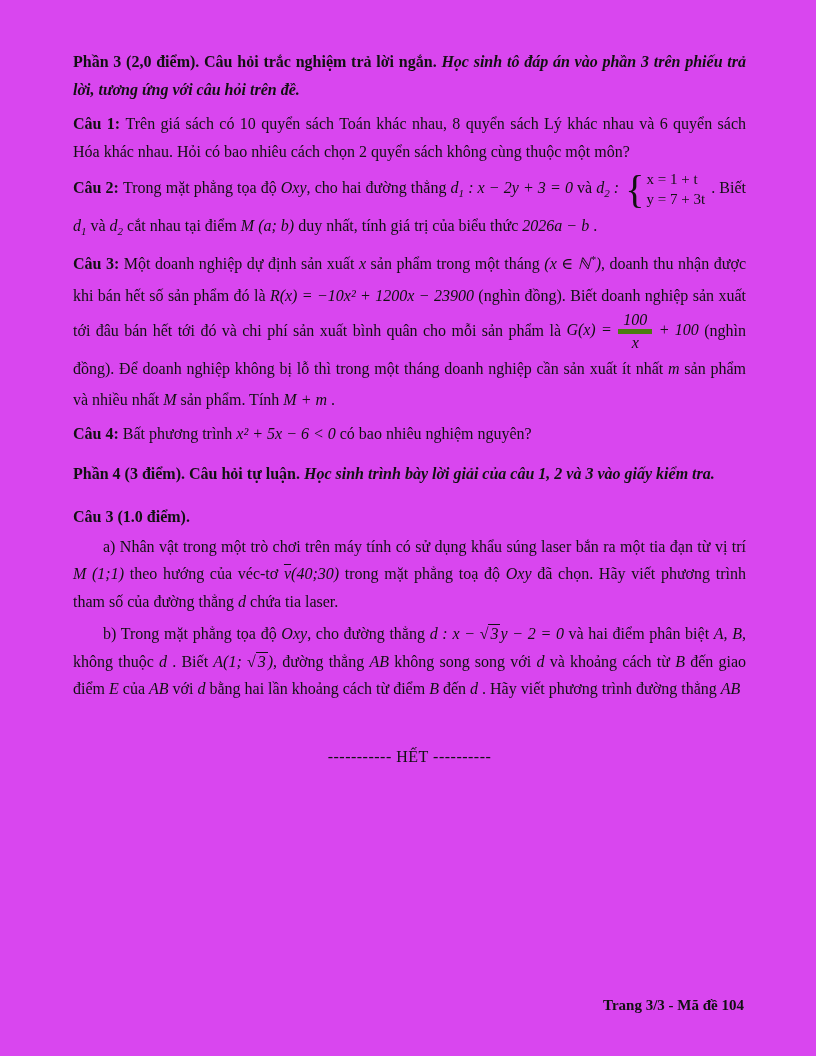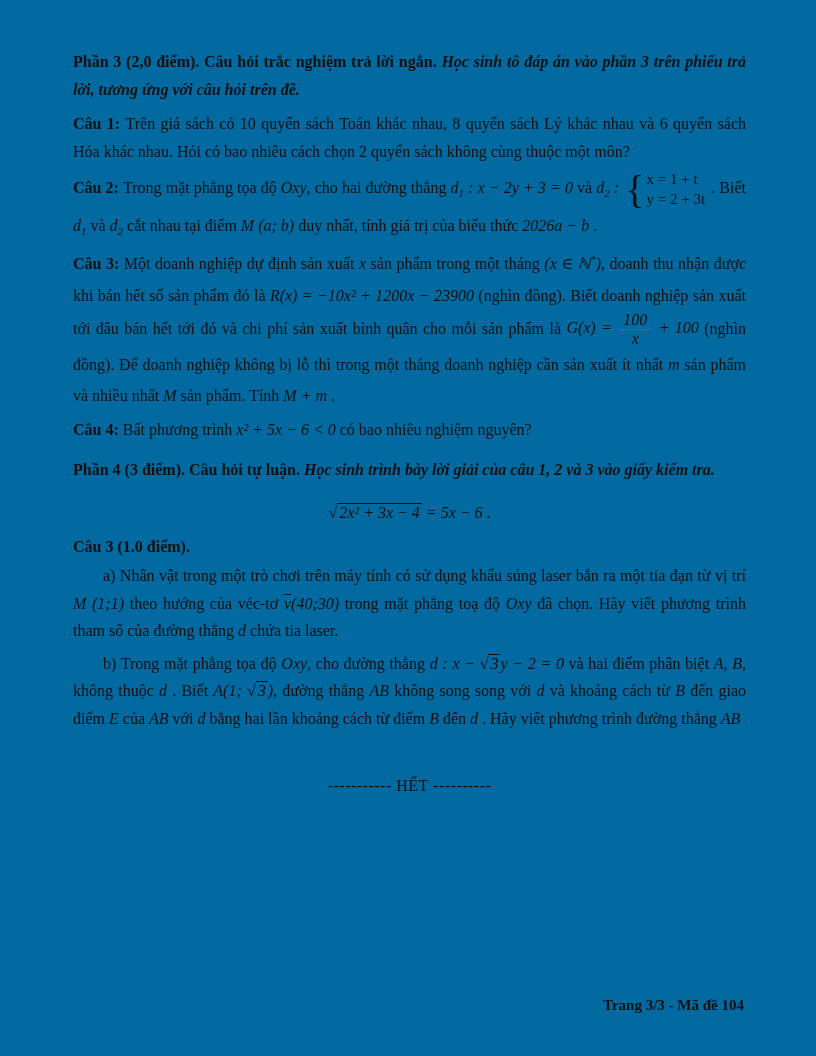--- a/index.html
+++ b/index.html
@@ -1,37 +1,37 @@
 <!DOCTYPE html>
 <html><head>
 <meta charset="utf-8">
 <style>
   html,body{margin:0;padding:0;background:#ffffff;}
   .page{
-    width:816px;height:1056px;position:relative;background:#0369a1;
+    width:816px;height:1056px;position:relative;background:#d946ef;
     font-family:"Liberation Serif","DejaVu Serif",serif;
     font-size:16px;color:#111;overflow:hidden;
   }
   .content{position:absolute;left:73px;right:70px;top:48px;}
   p.para{margin:0 0 5px 0;text-align:justify;line-height:1.72;}
   p.center{text-align:center;}
   p.indent{text-indent:30px;}
   p[data-name="part3-heading"]{margin-bottom:7px;}
   p[data-name="part4-heading"]{margin-top:12px;margin-bottom:16px;}
   p[data-name="p3-cau2"]{line-height:2.15;}
   p[data-name="p3-cau3"]{line-height:1.95;}
   p[data-name="p4-equation"]{margin:2px 0 6px 0;}
   p[data-name="p4-cau3-heading"]{margin-bottom:2px;}
   p[data-name="het-line"]{margin-top:40px;letter-spacing:.5px;}
   .b{font-weight:700;}
   .bi{font-weight:700;font-style:italic;}
   .m{font-style:italic;margin-top:48px;}
   sub,sup{font-size:11px;line-height:0;}
   .frac{display:inline-block;text-align:center;vertical-align:middle;line-height:1.15;font-style:italic;padding:0 1px;}
-  .frac .num{display:block;border-bottom:1px solid #4d7c0f;padding:0 5px;}
+  .frac .num{display:block;border-bottom:5px solid #4d7c0f;padding:0 5px;}
   .frac .den{display:block;}
   .cases{display:inline-flex;align-items:center;vertical-align:middle;margin:0 2px;}
   .cases .brace{font-size:40px;font-weight:400;line-height:.85;margin-right:2px;}
   .cases .clines{display:inline-flex;flex-direction:column;line-height:1.3;font-size:15px;text-align:left;}
   .sqrt{white-space:nowrap;}
   .sqrt .rad{font-style:normal;}
   .sqrt .sbody{font-style:italic;border-top:1px solid #111;padding:0 2px;}
   .vec{font-style:italic;text-decoration:overline;}
   .footer{position:absolute;right:72px;bottom:42px;font-weight:700;font-size:15px;}
 </style>
@@ -39,27 +39,26 @@
 <body>
 
 <div class="page" data-name="exam-page">
   <div class="content" id="doc" data-name="document-body">
       <p class="para" data-name="part3-heading"><span class="run b" data-name="text-run">Phần 3 (2,0 điểm). Câu hỏi trắc nghiệm trả lời ngắn. </span><span class="run bi" data-name="text-run">Học sinh tô đáp án vào phần 3 trên phiếu trả lời, tương ứng với câu hỏi trên đề.</span></p>
       <p class="para" data-name="p3-cau1"><span class="run b" data-name="text-run">Câu 1: </span><span class="run " data-name="text-run">Trên giá sách có 10 quyển sách Toán khác nhau, 8 quyển sách Lý khác nhau và 6 quyển sách Hóa khác nhau. Hỏi có bao nhiêu cách chọn 2 quyển sách không cùng thuộc một môn?</span></p>
       <p class="para" data-name="p3-cau2"><span class="run b" data-name="text-run">Câu 2: </span><span class="run " data-name="text-run">Trong mặt phẳng tọa độ </span><span class="run m" data-name="math-text">Oxy</span><span class="run " data-name="text-run">, cho hai đường thẳng </span><span class="run m" data-name="math-text">d</span><sub class="m" data-name="sub-script">1</sub><span class="run m" data-name="math-text"> : x − 2y + 3 = 0</span><span class="run " data-name="text-run"> và </span><span class="run m" data-name="math-text">d</span><sub class="m" data-name="sub-script">2</sub><span class="run m" data-name="math-text"> : </span><span class="cases" data-name="equation-system">
           <span class="brace" data-name="left-brace-symbol">{</span>
           <span class="clines" data-name="equation-system-lines">
             <span class="cline" data-name="equation-line" style="display: block;">x = 1 + t</span>
-            <span class="cline" data-name="equation-line" style="display: block;">y = 2 + 3t</span>
+            <span class="cline" data-name="equation-line" style="display: block;">y = 7 + 3t</span>
           </span>
         </span><span class="run " data-name="text-run"> . Biết </span><span class="run m" data-name="math-text">d</span><sub class="m" data-name="sub-script">1</sub><span class="run " data-name="text-run"> và </span><span class="run m" data-name="math-text">d</span><sub class="m" data-name="sub-script">2</sub><span class="run " data-name="text-run"> cắt nhau tại điểm </span><span class="run m" data-name="math-text">M (a; b)</span><span class="run " data-name="text-run"> duy nhất, tính giá trị của biểu thức </span><span class="run m" data-name="math-text">2026a − b</span><span class="run " data-name="text-run"> .</span></p>
       <p class="para" data-name="p3-cau3"><span class="run b" data-name="text-run">Câu 3: </span><span class="run " data-name="text-run">Một doanh nghiệp dự định sản xuất </span><span class="run m" data-name="math-text">x</span><span class="run " data-name="text-run"> sản phẩm trong một tháng </span><span class="run m" data-name="math-text">(x ∈ ℕ</span><sup class="m" data-name="sup-script">*</sup><span class="run m" data-name="math-text">)</span><span class="run " data-name="text-run">, doanh thu nhận được khi bán hết số sản phẩm đó là </span><span class="run m" data-name="math-text">R(x) = −10x² + 1200x − 23900</span><span class="run " data-name="text-run"> (nghìn đồng). Biết doanh nghiệp sản xuất tới đâu bán hết tới đó và chi phí sản xuất bình quân cho mỗi sản phẩm là </span><span class="run m" data-name="math-text">G(x) = </span><span class="frac" data-name="fraction"><span class="num" data-name="fraction-numerator">100</span><span class="den" data-name="fraction-denominator">x</span></span><span class="run m" data-name="math-text"> + 100</span><span class="run " data-name="text-run"> (nghìn đồng). Để doanh nghiệp không bị lỗ thì trong một tháng doanh nghiệp cần sản xuất ít nhất </span><span class="run m" data-name="math-text">m</span><span class="run " data-name="text-run"> sản phẩm và nhiều nhất </span><span class="run m" data-name="math-text">M</span><span class="run " data-name="text-run"> sản phẩm. Tính </span><span class="run m" data-name="math-text">M + m</span><span class="run " data-name="text-run"> .</span></p>
       <p class="para" data-name="p3-cau4"><span class="run b" data-name="text-run">Câu 4: </span><span class="run " data-name="text-run">Bất phương trình </span><span class="run m" data-name="math-text">x² + 5x − 6 &lt; 0</span><span class="run " data-name="text-run"> có bao nhiêu nghiệm nguyên?</span></p>
       <p class="para" data-name="part4-heading"><span class="run b" data-name="text-run">Phần 4 (3 điểm). Câu hỏi tự luận. </span><span class="run bi" data-name="text-run">Học sinh trình bày lời giải của câu 1, 2  và  3  vào giấy kiểm tra.</span></p>
-      <p class="para center" data-name="p4-equation"><span class="sqrt" data-name="square-root"><span class="rad" data-name="radical-symbol">√</span><span class="sbody" data-name="radicand">2x² + 3x − 4</span></span><span class="run m" data-name="math-text"> = 5x − 6</span><span class="run " data-name="text-run"> .</span></p>
       <p class="para" data-name="p4-cau3-heading"><span class="run b" data-name="text-run">Câu 3 (1.0 điểm).</span></p>
       <p class="para indent" data-name="p4-cau3a"><span class="run " data-name="text-run">a) Nhân vật trong một trò chơi trên máy tính có sử dụng khẩu súng laser bắn ra một tia đạn từ vị trí </span><span class="run m" data-name="math-text">M (1;1)</span><span class="run " data-name="text-run"> theo hướng của véc-tơ </span><span class="vec" data-name="vector-symbol">v</span><span class="run m" data-name="math-text">(40;30)</span><span class="run " data-name="text-run"> trong mặt phẳng toạ độ </span><span class="run m" data-name="math-text">Oxy</span><span class="run " data-name="text-run"> đã chọn. Hãy viết phương trình tham số của đường thẳng </span><span class="run m" data-name="math-text">d</span><span class="run " data-name="text-run"> chứa tia laser.</span></p>
       <p class="para indent" data-name="p4-cau3b"><span class="run " data-name="text-run">b) Trong mặt phẳng tọa độ </span><span class="run m" data-name="math-text">Oxy</span><span class="run " data-name="text-run">, cho đường thẳng </span><span class="run m" data-name="math-text">d : x − </span><span class="sqrt" data-name="square-root"><span class="rad" data-name="radical-symbol">√</span><span class="sbody" data-name="radicand">3</span></span><span class="run m" data-name="math-text">y − 2 = 0</span><span class="run " data-name="text-run"> và hai điểm phân biệt </span><span class="run m" data-name="math-text">A, B,</span><span class="run " data-name="text-run"> không thuộc </span><span class="run m" data-name="math-text">d</span><span class="run " data-name="text-run"> . Biết </span><span class="run m" data-name="math-text">A(1; </span><span class="sqrt" data-name="square-root"><span class="rad" data-name="radical-symbol">√</span><span class="sbody" data-name="radicand">3</span></span><span class="run m" data-name="math-text">)</span><span class="run " data-name="text-run">, đường thẳng </span><span class="run m" data-name="math-text">AB</span><span class="run " data-name="text-run"> không song song với </span><span class="run m" data-name="math-text">d</span><span class="run " data-name="text-run"> và khoảng cách từ </span><span class="run m" data-name="math-text">B</span><span class="run " data-name="text-run"> đến giao điểm </span><span class="run m" data-name="math-text">E</span><span class="run " data-name="text-run"> của </span><span class="run m" data-name="math-text">AB</span><span class="run " data-name="text-run"> với </span><span class="run m" data-name="math-text">d</span><span class="run " data-name="text-run"> bằng hai lần khoảng cách từ điểm </span><span class="run m" data-name="math-text">B</span><span class="run " data-name="text-run"> đến </span><span class="run m" data-name="math-text">d</span><span class="run " data-name="text-run"> . Hãy viết phương trình đường thẳng </span><span class="run m" data-name="math-text">AB</span></p>
       <p class="para center" data-name="het-line"><span class="run " data-name="text-run">----------- HẾT ----------</span></p>
     </div>
   <div class="footer" data-name="page-footer">
     <span data-name="footer-page-label">Trang 3/3 - Mã đề 104</span>
   </div>
 </div>
 

